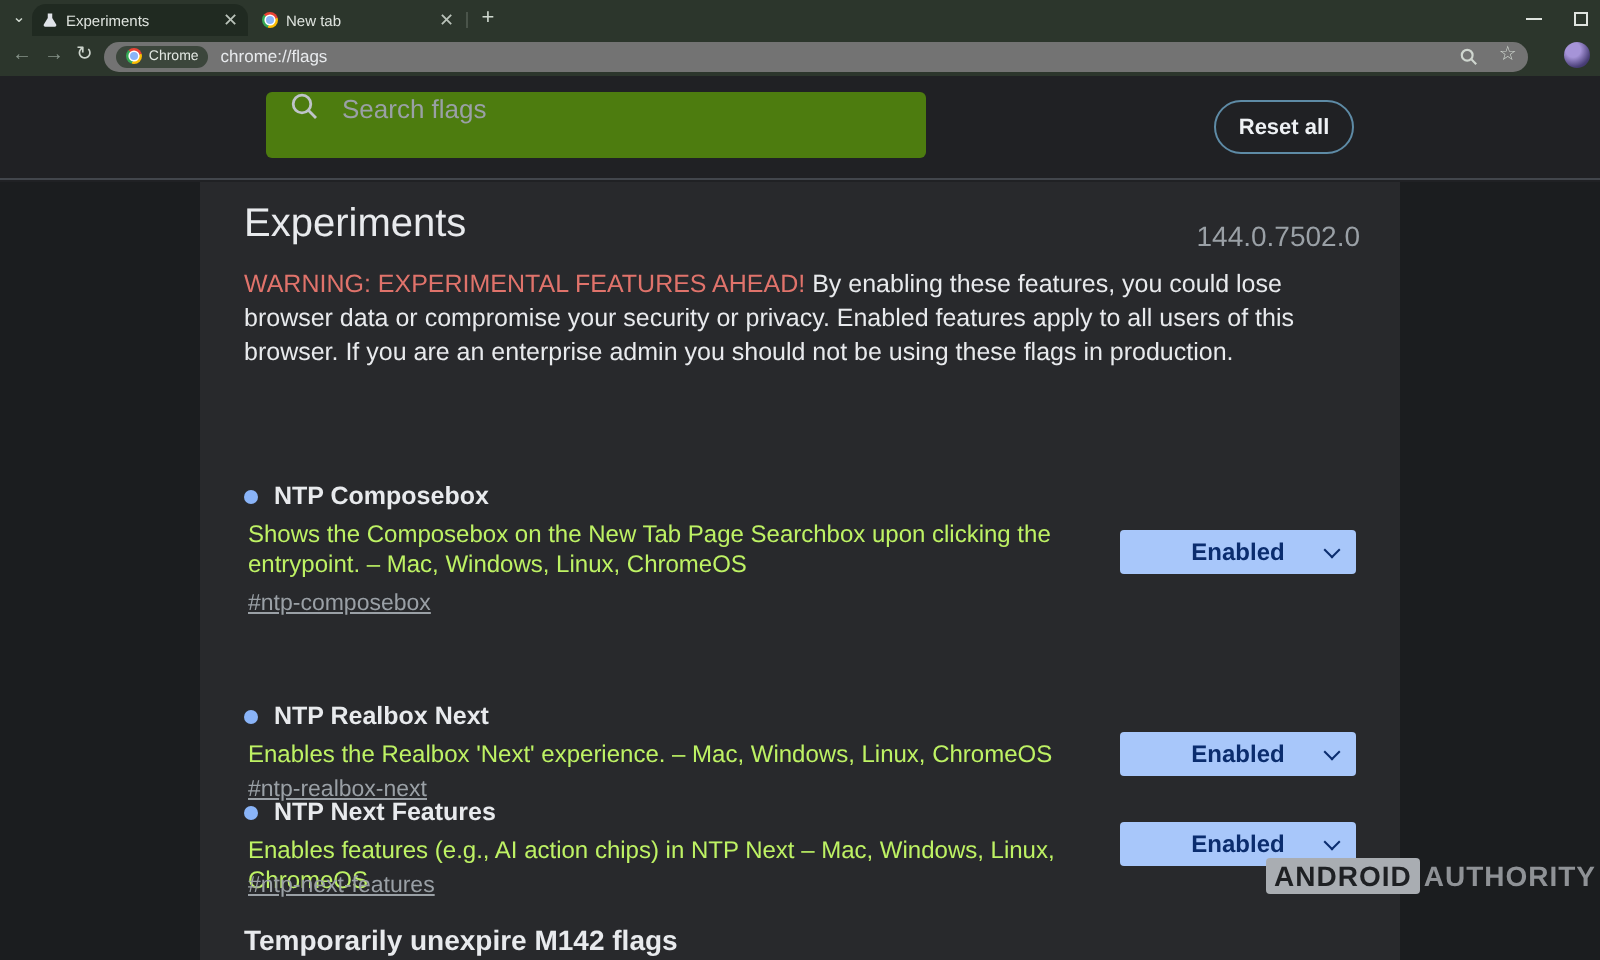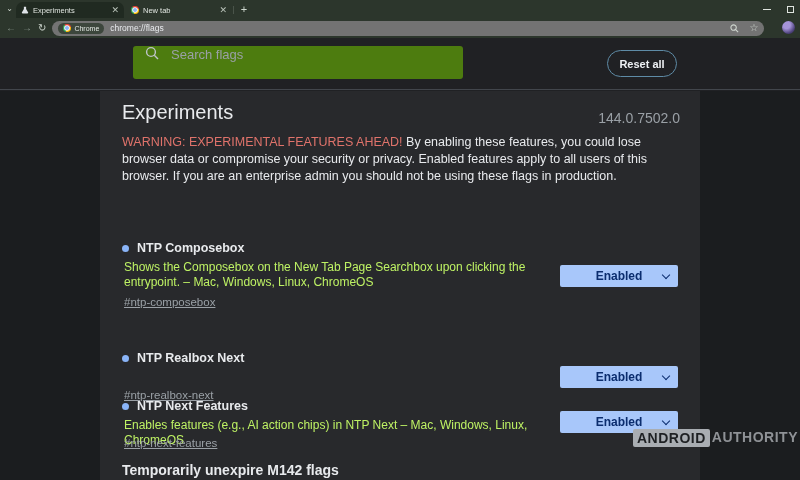--- a/index.html
+++ b/index.html
@@ -74,21 +74,21 @@
   .flag-dot{width:7px;height:7px;border-radius:50%;background:#8ab4f8;flex:0 0 auto;}
   .flag-name{font-size:12.5px;font-weight:bold;color:#e8eaed;}
   .flag-desc{position:absolute;left:2px;width:442px;font-size:12px;line-height:15px;color:#bef264;}
   .flag-link{position:absolute;left:2px;font-size:11.5px;color:#9aa0a6;text-decoration:underline;}
   .flag-select{position:absolute;right:0;width:118px;height:22px;background:#a8c7fa;border-radius:2px;
     display:flex;align-items:center;justify-content:center;}
   .flag-select .sel-label{font-size:12px;font-weight:bold;color:#0b2d6e;}
   .flag-select .chev{position:absolute;right:9px;top:7px;width:5px;height:5px;
     border-right:1.6px solid #0b2d6e;border-bottom:1.6px solid #0b2d6e;transform:rotate(45deg);}
   .section-heading{position:absolute;left:22px;top:371px;font-size:14px;font-weight:bold;color:#e8eaed;}
-  .watermark{position:absolute;left:633px;top:338px;display:flex;align-items:flex-start;gap:2px;
+  .watermark{position:absolute;left:633px;top:338px;display:flex;align-items:center;gap:2px;
     font-weight:bold;font-size:14px;letter-spacing:0.5px;white-space:nowrap;}
   .wm-box{background:#a9adb2;color:#1e2023;padding:1px 4px;border-radius:2px;}
   .wm-rest{color:#8f9296;}
 </style>
 </head>
 <body>
 
 <div class="tabstrip">
   <div class="tab-search-btn">⌄</div>
 
@@ -173,20 +173,21 @@
         <span class="sel-label">Enabled</span>
         <span class="chev"></span>
       </div>
     </div>
 
     <div class="flag-row" style="top:237px;margin-top:23px;">
       <div class="flag-title-line">
         <span class="flag-dot"></span>
         <span class="flag-name">NTP Realbox Next</span>
       </div>
+      <div class="flag-desc" style="top:19px;">Enables the Realbox 'Next' experience. – Mac, Windows, Linux, ChromeOS</div>
       <a class="flag-link" style="top:38px;">#ntp-realbox-next</a>
       <div class="flag-select" style="top:15px;">
         <span class="sel-label">Enabled</span>
         <span class="chev"></span>
       </div>
     </div>
 
     <div class="flag-row" style="top:308px;">
       <div class="flag-title-line">
         <span class="flag-dot"></span>

